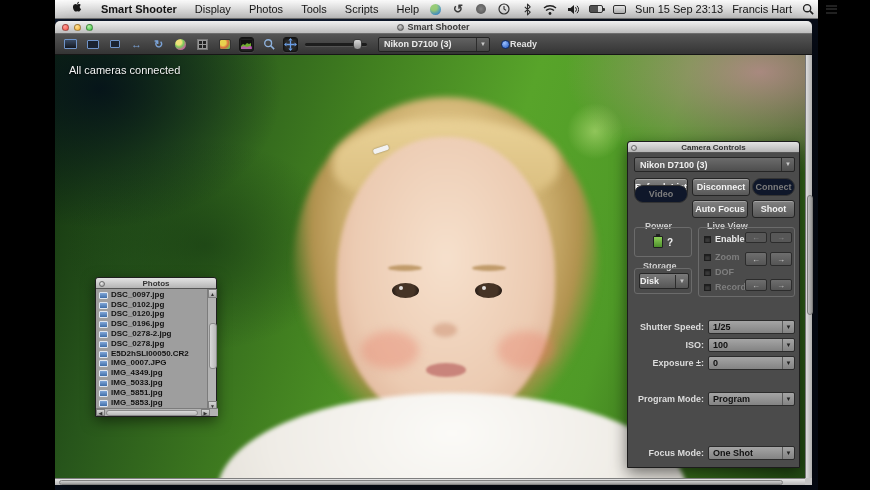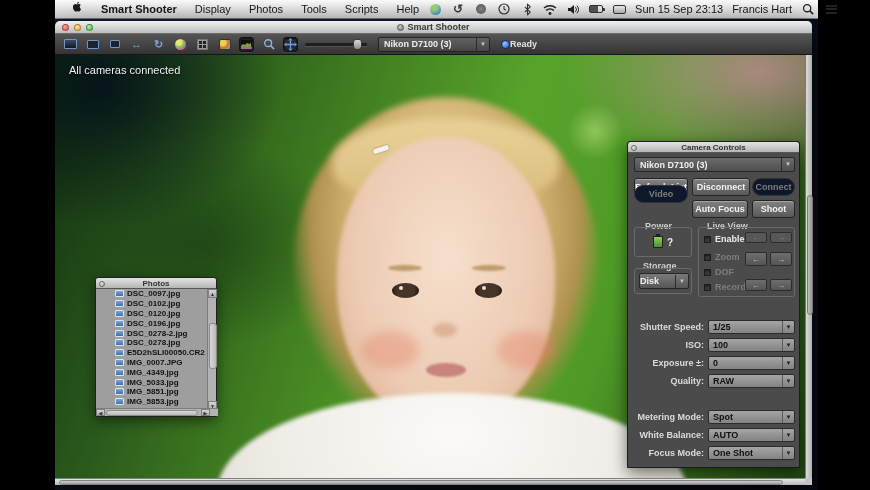--- a/index.html
+++ b/index.html
@@ -100,21 +100,21 @@
   
   .ptitle{position:absolute;left:0;top:0;right:0;height:11px;border-radius:3px 3px 0 0;
     background:linear-gradient(#e3e3e3,#b5b5b5);border-bottom:1px solid #565656;
     font-size:8px;font-weight:bold;color:#333;text-align:center;line-height:11px;}
   .pclose{position:absolute;left:3px;top:2.5px;width:6px;height:6px;border-radius:50%;
     background:radial-gradient(circle at 35% 30%,#eee,#9a9a9a);border:1px solid #6f6f6f;}
   
   #photos{position:absolute;left:40px;top:222px;width:122px;height:140px;background:#9e9e9e;
     border:1px solid #1f1f1f;border-radius:3px 3px 0 0;box-shadow:0 4px 14px rgba(0,0,0,.5);}
   #plist{position:absolute;left:1px;top:11px;width:112px;height:121px;overflow:hidden;}
-  .prow{display:flex;align-items:center;gap:3px;height:9.8px;padding-left:18px;white-space:nowrap;}
+  .prow{display:flex;align-items:flex-end;gap:3px;height:9.8px;padding-left:2px;white-space:nowrap;}
   .prow .fico{width:9px;height:7px;border:1px solid #dfe6ef;border-radius:1px;background:linear-gradient(#7fa6d8,#3f6ea8);flex:none;}
   .prow .fname{font-size:8px;font-weight:bold;color:#111;}
   .vsb{position:absolute;right:0;top:11px;width:9px;height:121px;background:#b3b3b3;border-left:1px solid #7c7c7c;}
   .vsb .arr{position:absolute;left:0;width:9px;height:9px;background:linear-gradient(#d6d6d6,#ababab);border:1px solid #808080;font-size:5px;line-height:8px;text-align:center;color:#333;}
   .vsb .arr.up{top:0;} .vsb .arr.dn{bottom:0;}
   .vsb .thumb{position:absolute;left:0.5px;top:34px;width:8px;height:46px;background:linear-gradient(90deg,#d9d9d9,#b9b9b9);border:1px solid #8a8a8a;border-radius:3px;}
   .hsb{position:absolute;left:0;bottom:0;width:122px;height:8px;background:#b3b3b3;border-top:1px solid #7c7c7c;}
   .hsb .arr{position:absolute;top:0;width:9px;height:7px;background:linear-gradient(#d6d6d6,#ababab);border:1px solid #808080;font-size:5px;line-height:7px;text-align:center;color:#333;}
   .hsb .arr.lf{left:0;} .hsb .arr.rt{right:8px;}
   .hsb .thumb{position:absolute;left:10px;top:0.5px;width:92px;height:6px;background:linear-gradient(#d9d9d9,#b9b9b9);border:1px solid #8a8a8a;border-radius:3px;}
@@ -449,38 +449,24 @@
               <span class="dd-arrow">▼</span>
             </span>
         </div>
         <div class="setrow" style="top:214px;">
           <span class="setlabel">Exposure ±:</span>
           <span class="setdd">
               <span class="setval">0</span>
               <span class="dd-arrow">▼</span>
             </span>
         </div>
-        <div class="setrow" style="top:232px;">
-          <span class="setlabel">Quality:</span>
+        <div class="setrow" style="top:250px;">
+          <span class="setlabel">Program Mode:</span>
           <span class="setdd">
-              <span class="setval">RAW</span>
-              <span class="dd-arrow">▼</span>
-            </span>
-        </div>
-        <div class="setrow" style="top:268px;">
-          <span class="setlabel">Metering Mode:</span>
-          <span class="setdd">
-              <span class="setval">Spot</span>
-              <span class="dd-arrow">▼</span>
-            </span>
-        </div>
-        <div class="setrow" style="top:286px;">
-          <span class="setlabel">White Balance:</span>
-          <span class="setdd">
-              <span class="setval">AUTO</span>
+              <span class="setval">Program</span>
               <span class="dd-arrow">▼</span>
             </span>
         </div>
         <div class="setrow" style="top:304px;">
           <span class="setlabel">Focus Mode:</span>
           <span class="setdd">
               <span class="setval">One Shot</span>
               <span class="dd-arrow">▼</span>
             </span>
         </div>

